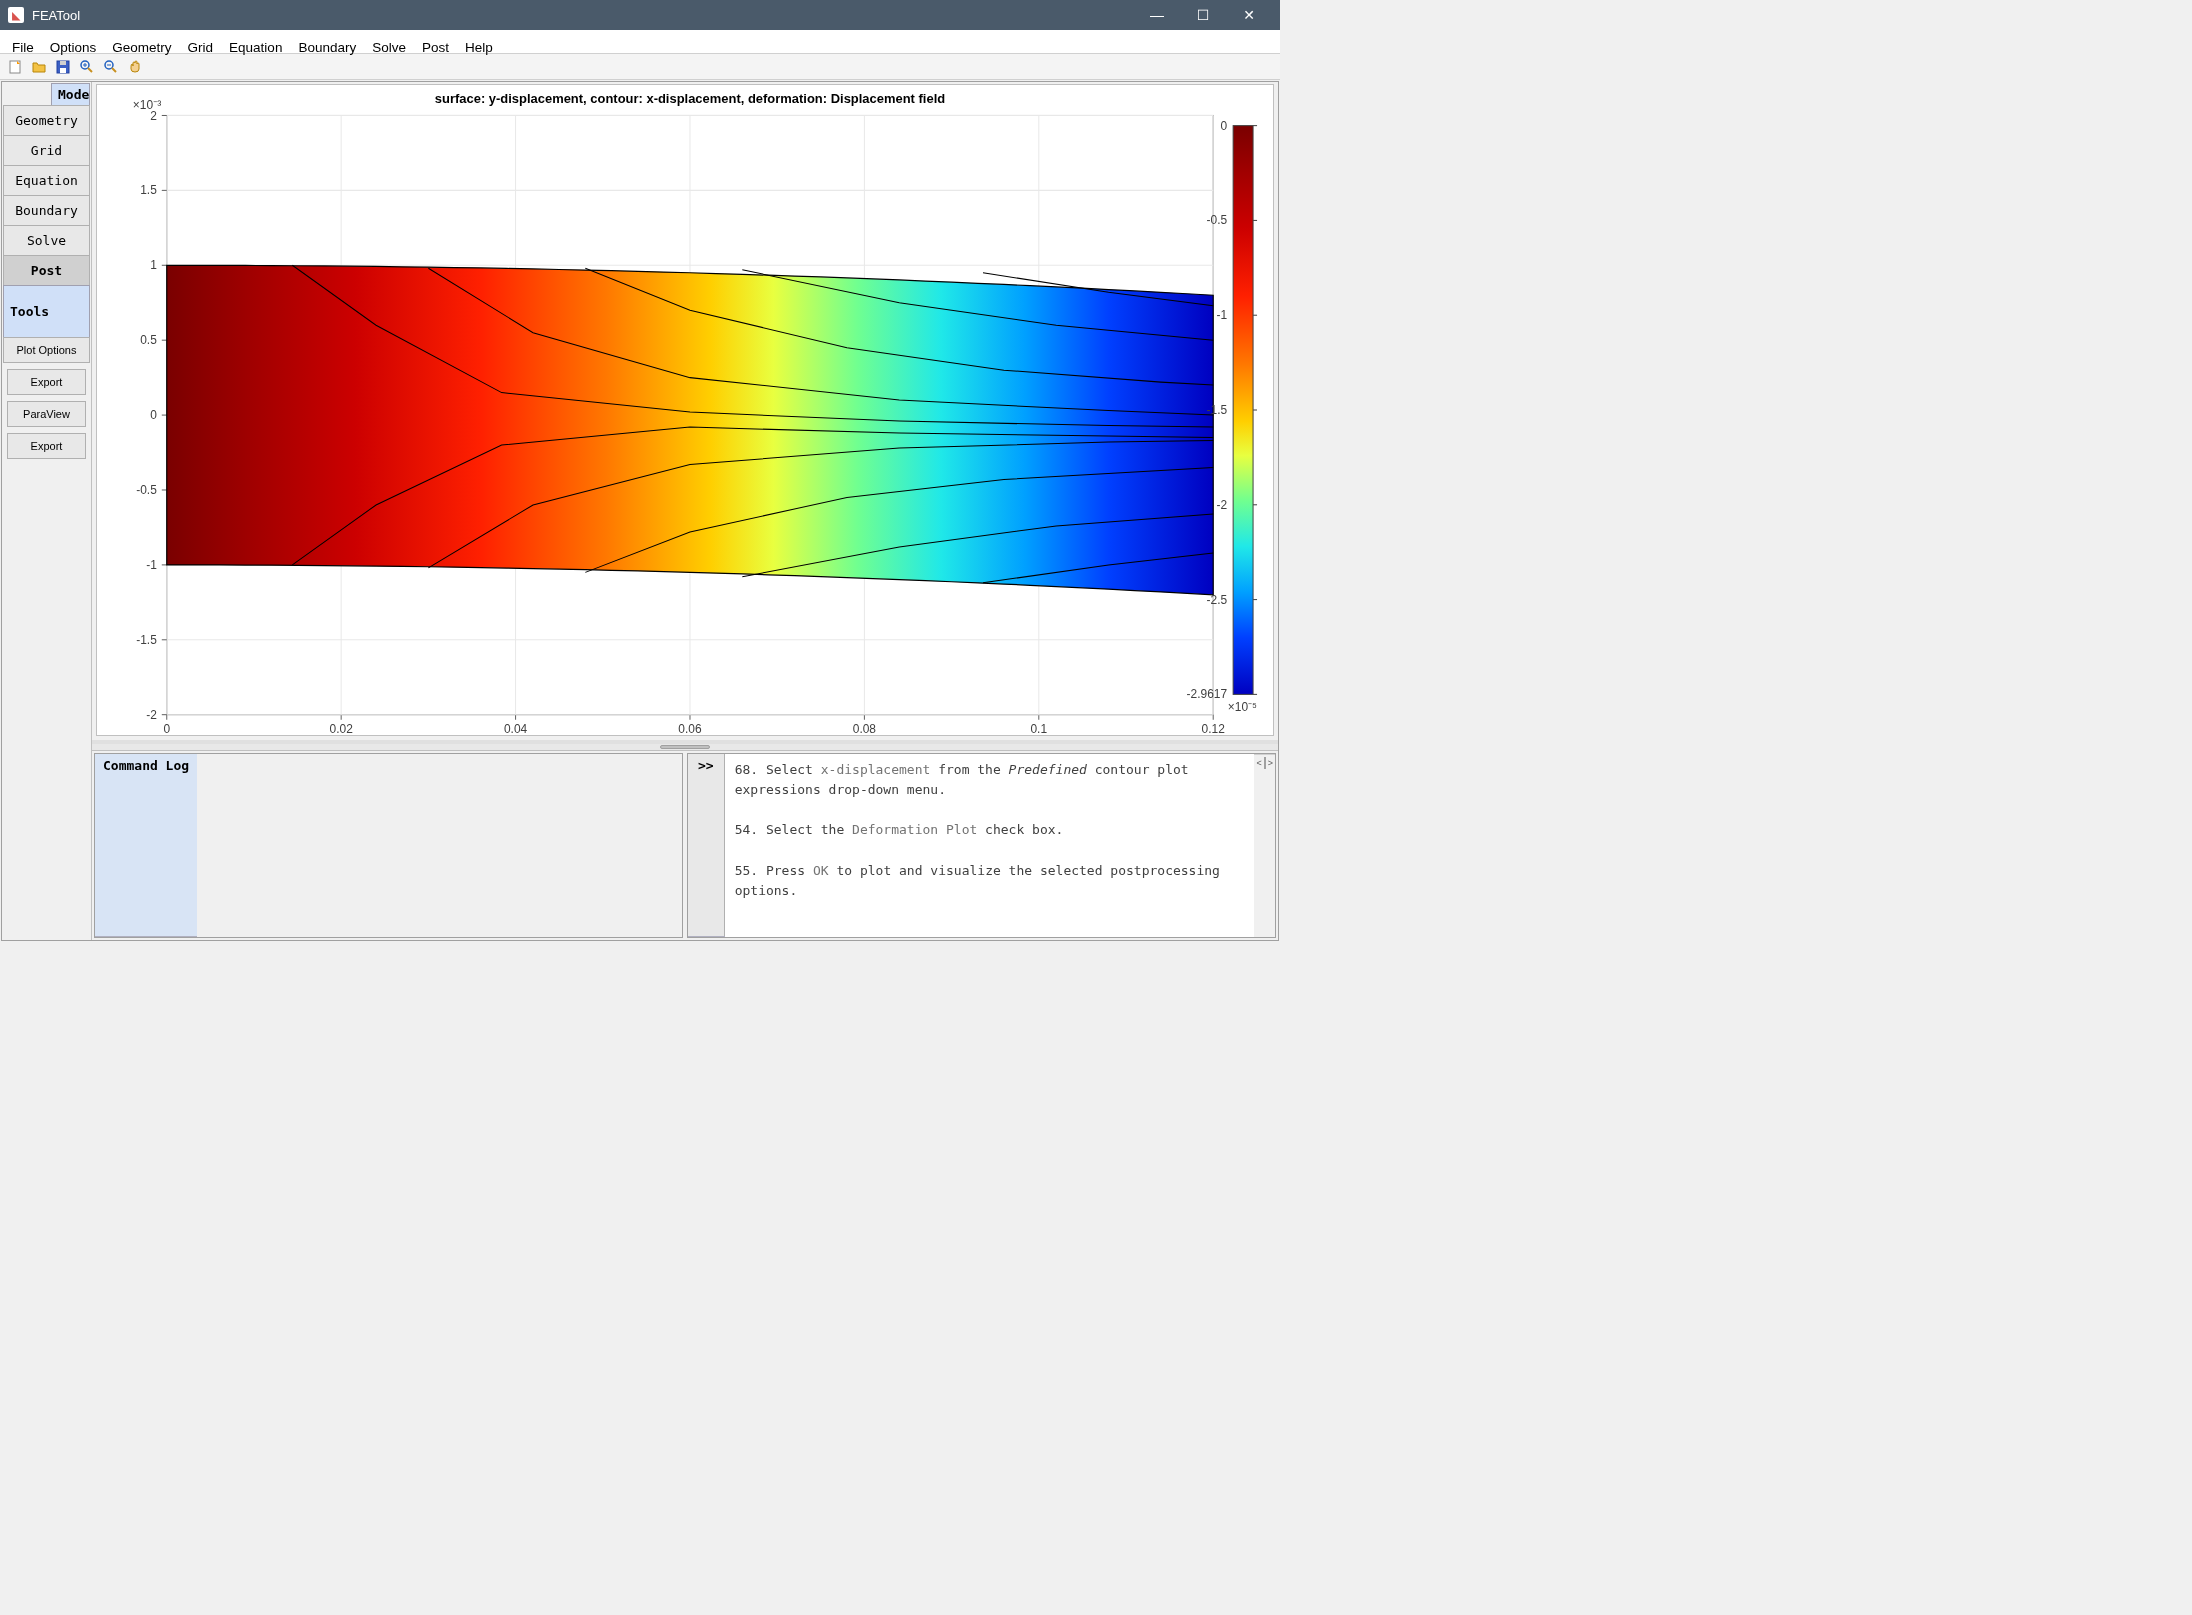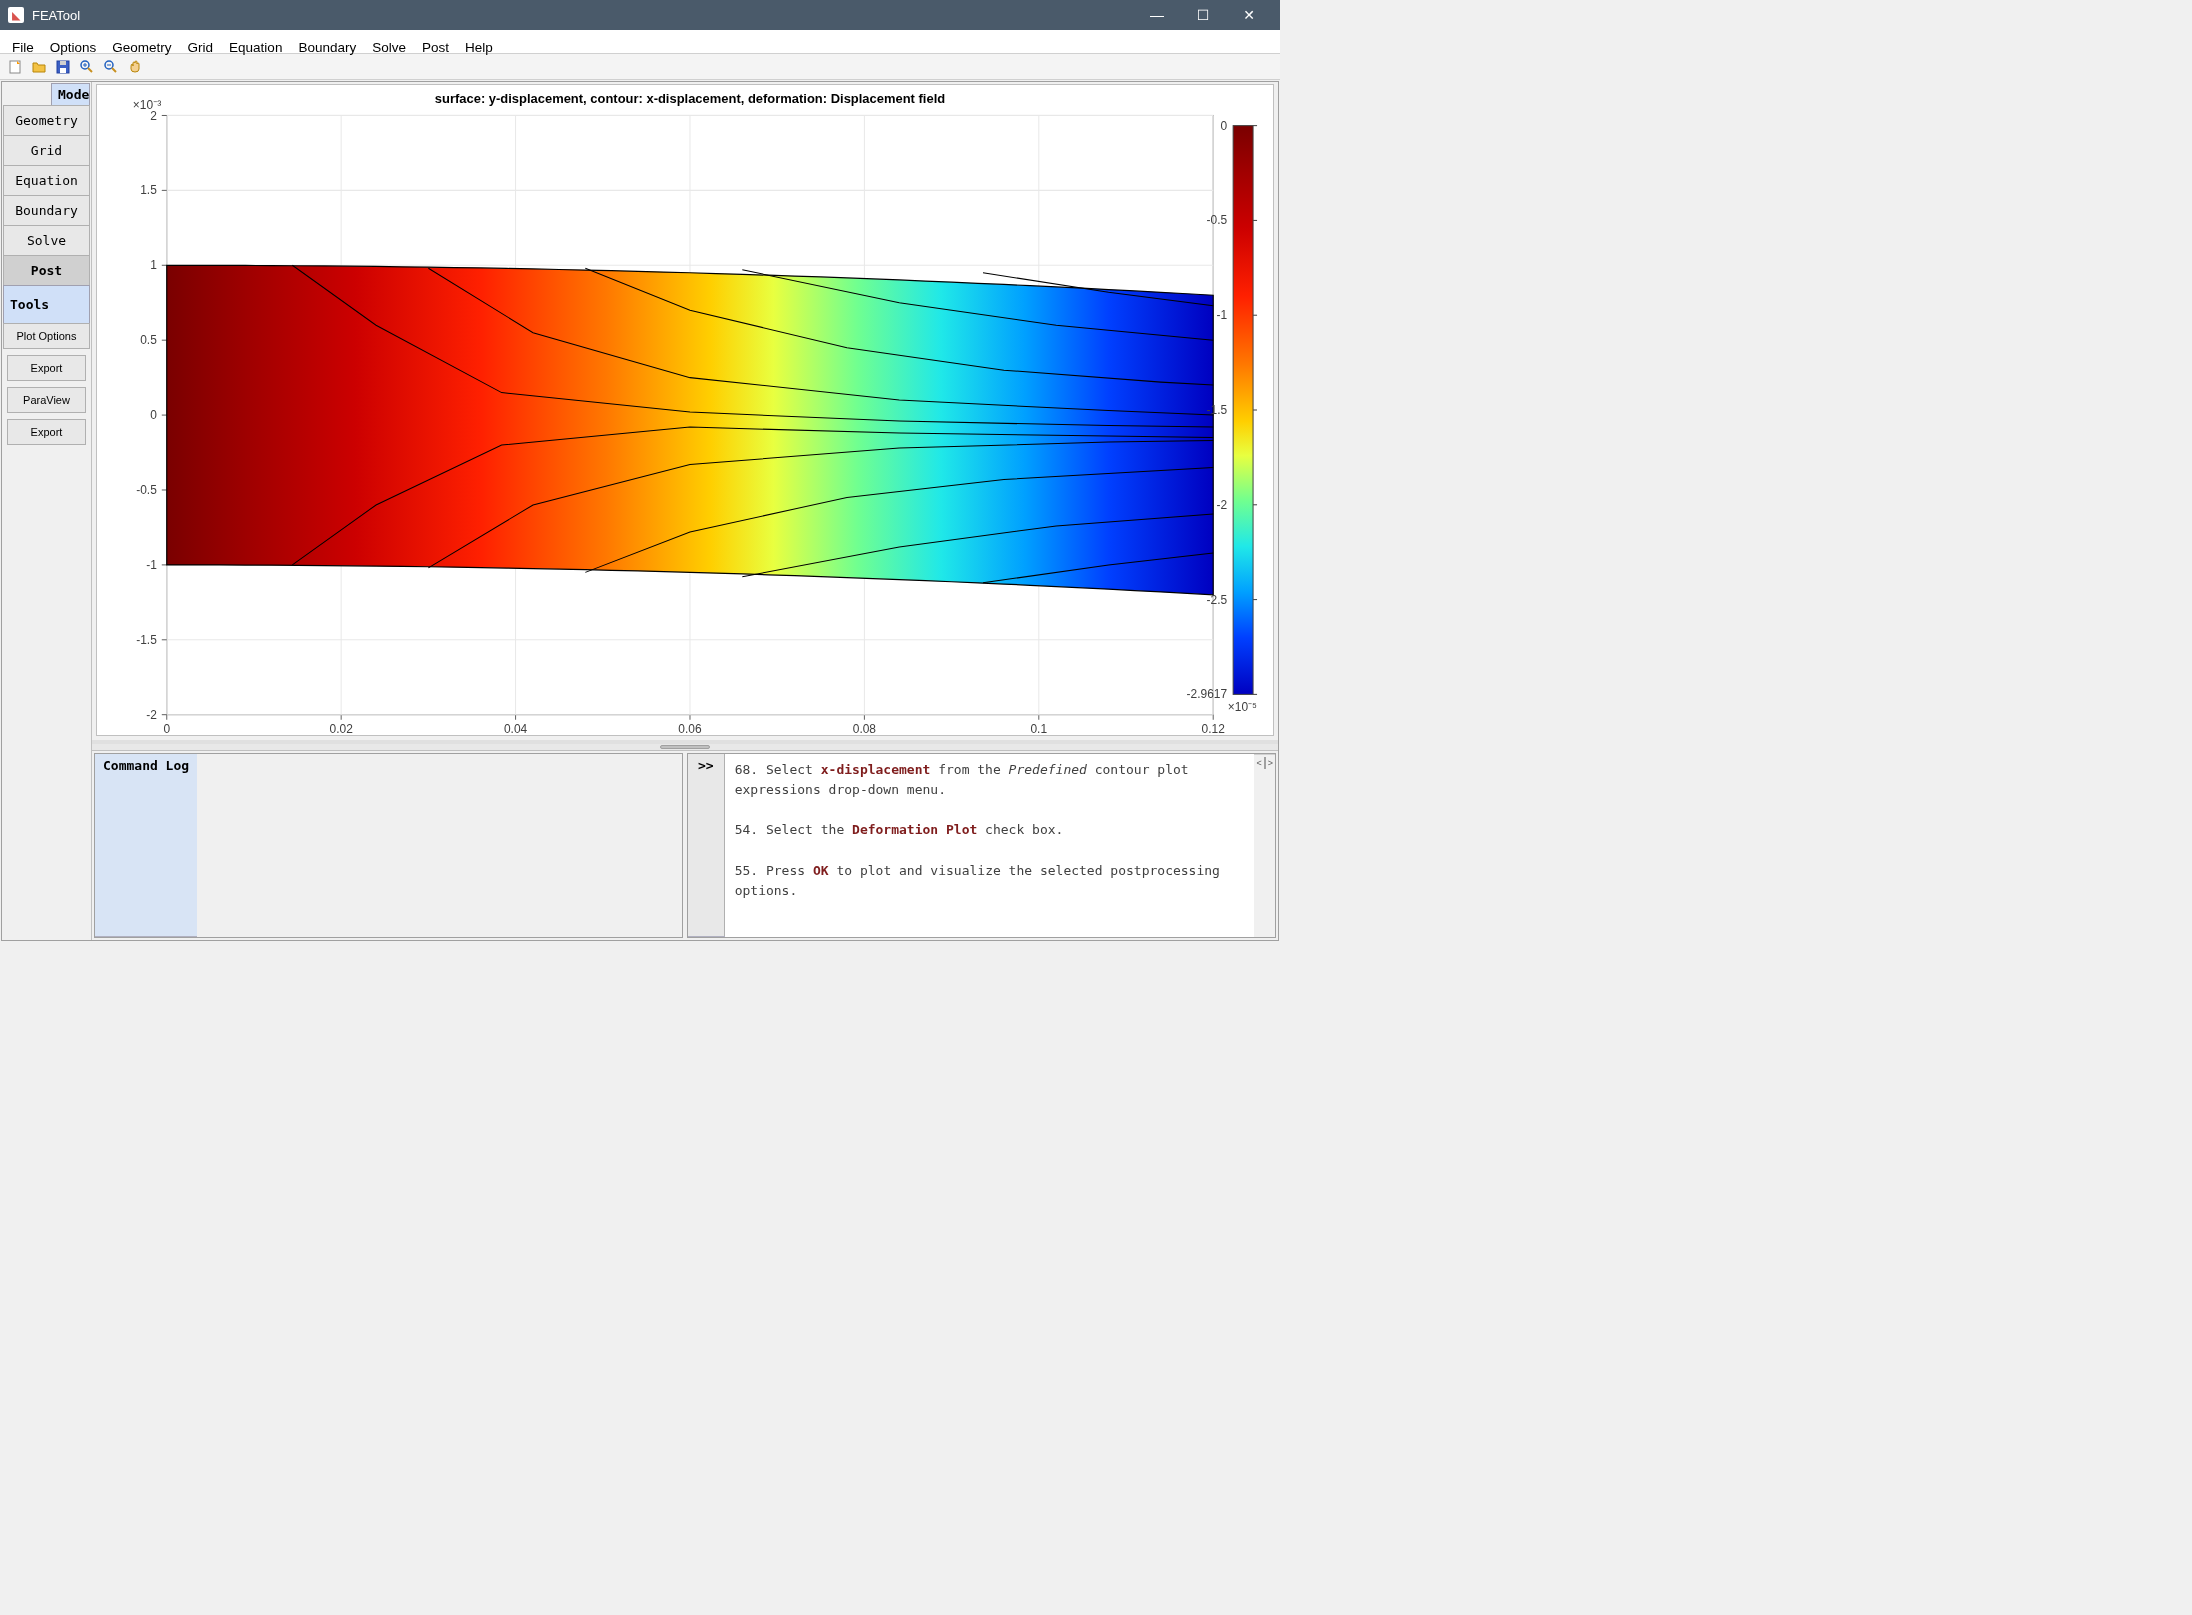--- a/index.html
+++ b/index.html
@@ -85,21 +85,21 @@
     font-size:13px;
     margin-top:-1px;
   }
   .mode-btn.active {
     background:#d0d0d0;
     font-weight:bold;
   }
   .tools-header {
     background:#d0e0f8;
     border:1px solid #a0a0b0;
-    padding:11px 6px;
+    padding:18px 6px;
     font-family:"Consolas", monospace;
     font-weight:bold;
     font-size:13px;
     margin-top:-1px;
   }
   .tool-btn {
     background:#e8e8e8;
     border:1px solid #b0b0b0;
     padding:6px 2px;
     text-align:center;
@@ -164,21 +164,21 @@
     position:relative;
     white-space:pre;
   }
   .help-body {
     flex:1; overflow:auto; padding:6px 10px;
     font-family:"Consolas", monospace;
     font-size:13px; line-height:1.55;
     background:#fff;
     color:#404040;
   }
-  .help-body strong { font-weight:bold; color:#7f1d1d;}
+  .help-body strong { font-weight:normal; color:#737373;}
   .help-body em{font-style:italic;}
   .scroll-v {
     position:absolute; right:0; top:0; bottom:0; width:16px;
     background:#f0f0f0; border-left:1px solid #d0d0d0;
     display:flex; flex-direction:column; justify-content:space-between;
     align-items:center; font-size:9px; color:#606060;
   }
   .scroll-h {
     height:16px; background:#f0f0f0; border-top:1px solid #d0d0d0;
     display:flex; align-items:center; font-size:9px; color:#606060; justify-content:space-between;

